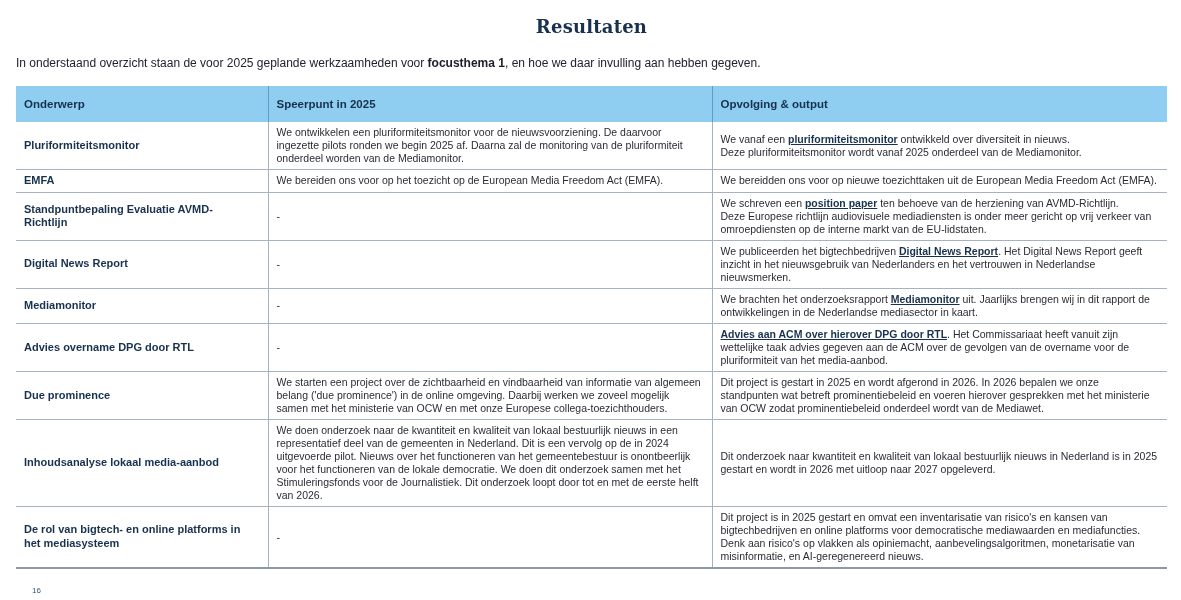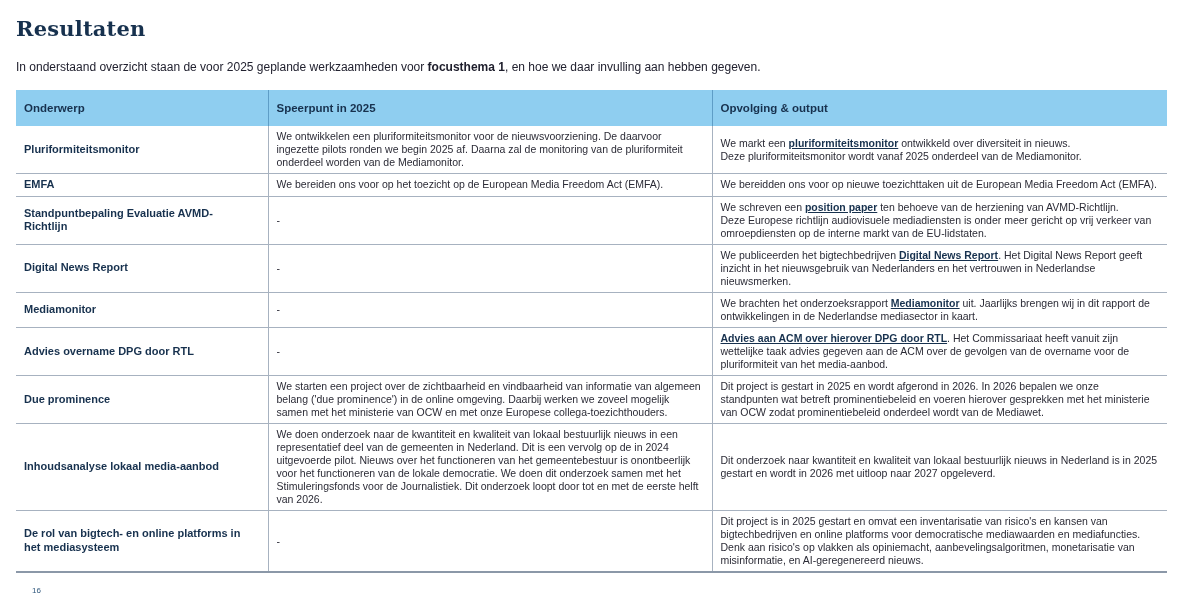--- a/index.html
+++ b/index.html
@@ -12,24 +12,25 @@
   *{box-sizing:border-box;margin:0;padding:0;}
   html,body{width:1181px;height:600px;overflow:hidden;background:#ffffff;}
   body{
     font-family:"Liberation Sans",sans-serif;
     color:var(--body);
     position:relative;
     padding:16px 14px 0 16px;
   }
   .page-title{
     font-family:"DejaVu Serif","Liberation Serif",serif;
-    font-size:21px;
+    font-size:18px;
     font-weight:600;
     color:var(--heading);
     letter-spacing:0.2px;
+    text-align:center;
   }
   .intro{
     margin-top:19px;
     font-size:12px;
     color:#222230;
   }
   .intro b{font-weight:700;color:#1d1d2b;}
   table.results{
     margin-top:16px;
     width:1151px;
@@ -100,21 +101,21 @@
     <tr>
       <th>Onderwerp</th>
       <th>Speerpunt in 2025</th>
       <th>Opvolging &amp; output</th>
     </tr>
   </thead>
   <tbody>
     <tr>
       <td class="topic">Pluriformiteitsmonitor</td>
       <td><span>We ontwikkelen een pluriformiteitsmonitor voor de nieuwsvoorziening. De daarvoor ingezette pilots ronden we begin 2025 af. Daarna zal de monitoring van de pluriformiteit onderdeel worden van de Mediamonitor.</span></td>
-      <td><span>We markt een </span><span class="seg-link">pluriformiteitsmonitor</span><span> ontwikkeld over diversiteit in nieuws.
+      <td><span>We vanaf een </span><span class="seg-link">pluriformiteitsmonitor</span><span> ontwikkeld over diversiteit in nieuws.
 Deze pluriformiteitsmonitor wordt vanaf 2025 onderdeel van de Mediamonitor.</span></td>
     </tr>
     <tr>
       <td class="topic">EMFA</td>
       <td><span>We bereiden ons voor op het toezicht op de European Media Freedom Act (EMFA).</span></td>
       <td><span>We bereidden ons voor op nieuwe toezichttaken uit de European Media Freedom Act (EMFA).</span></td>
     </tr>
     <tr>
       <td class="topic">Standpuntbepaling Evaluatie AVMD-Richtlijn</td>
       <td><span>-</span></td>

